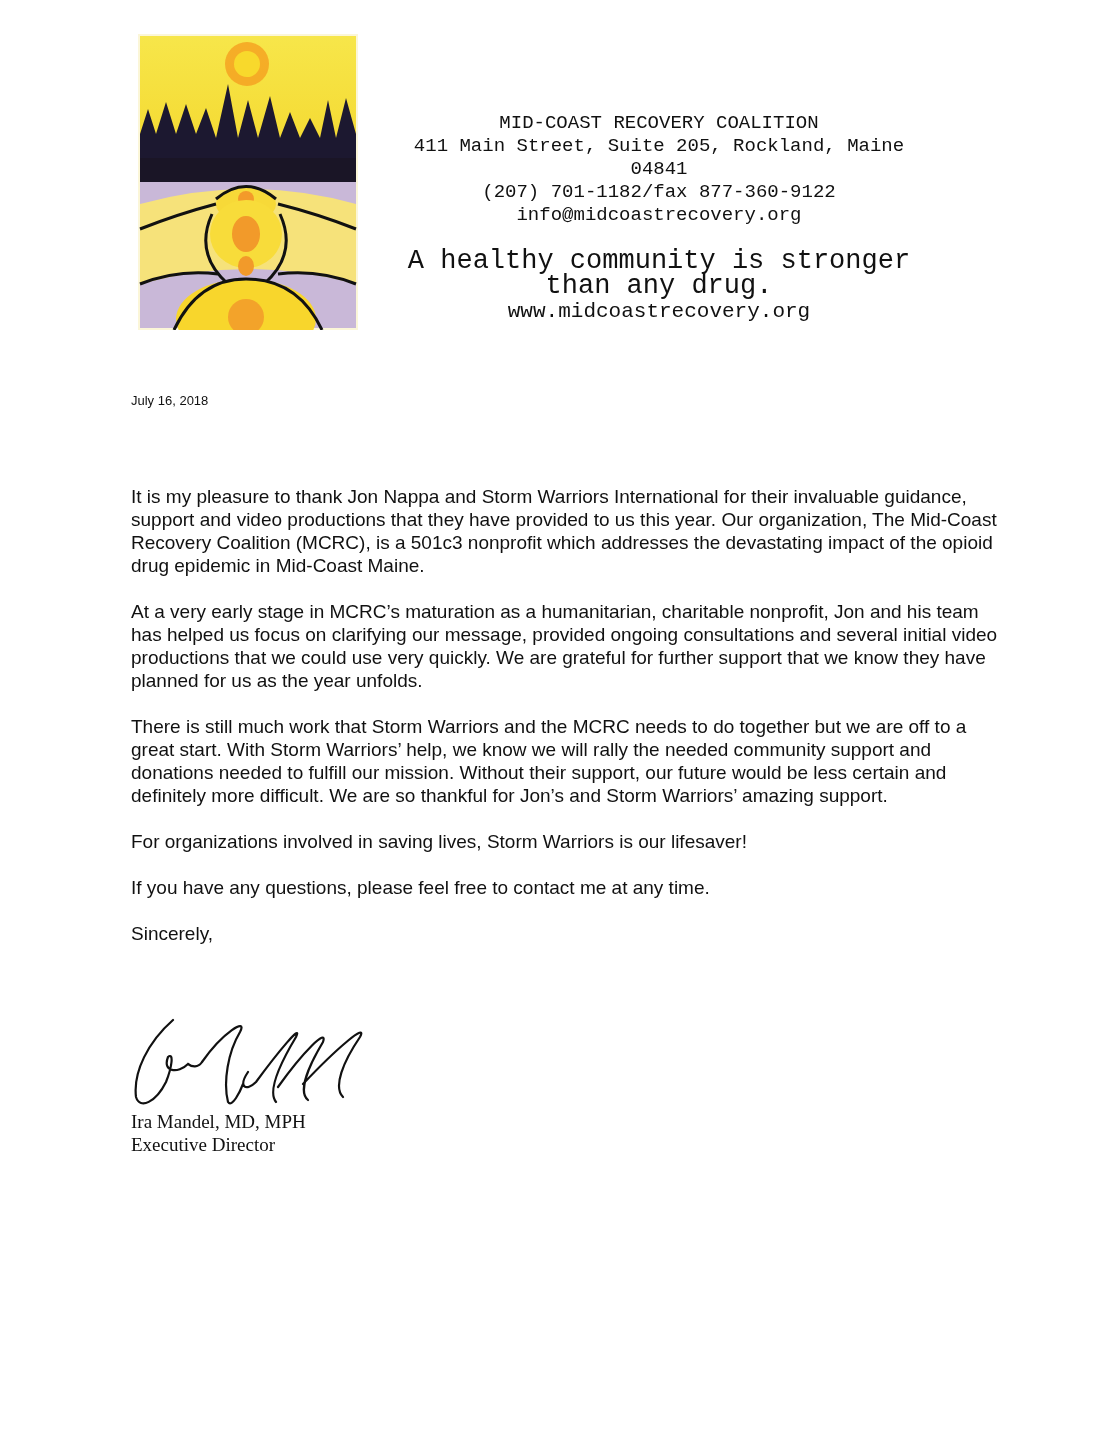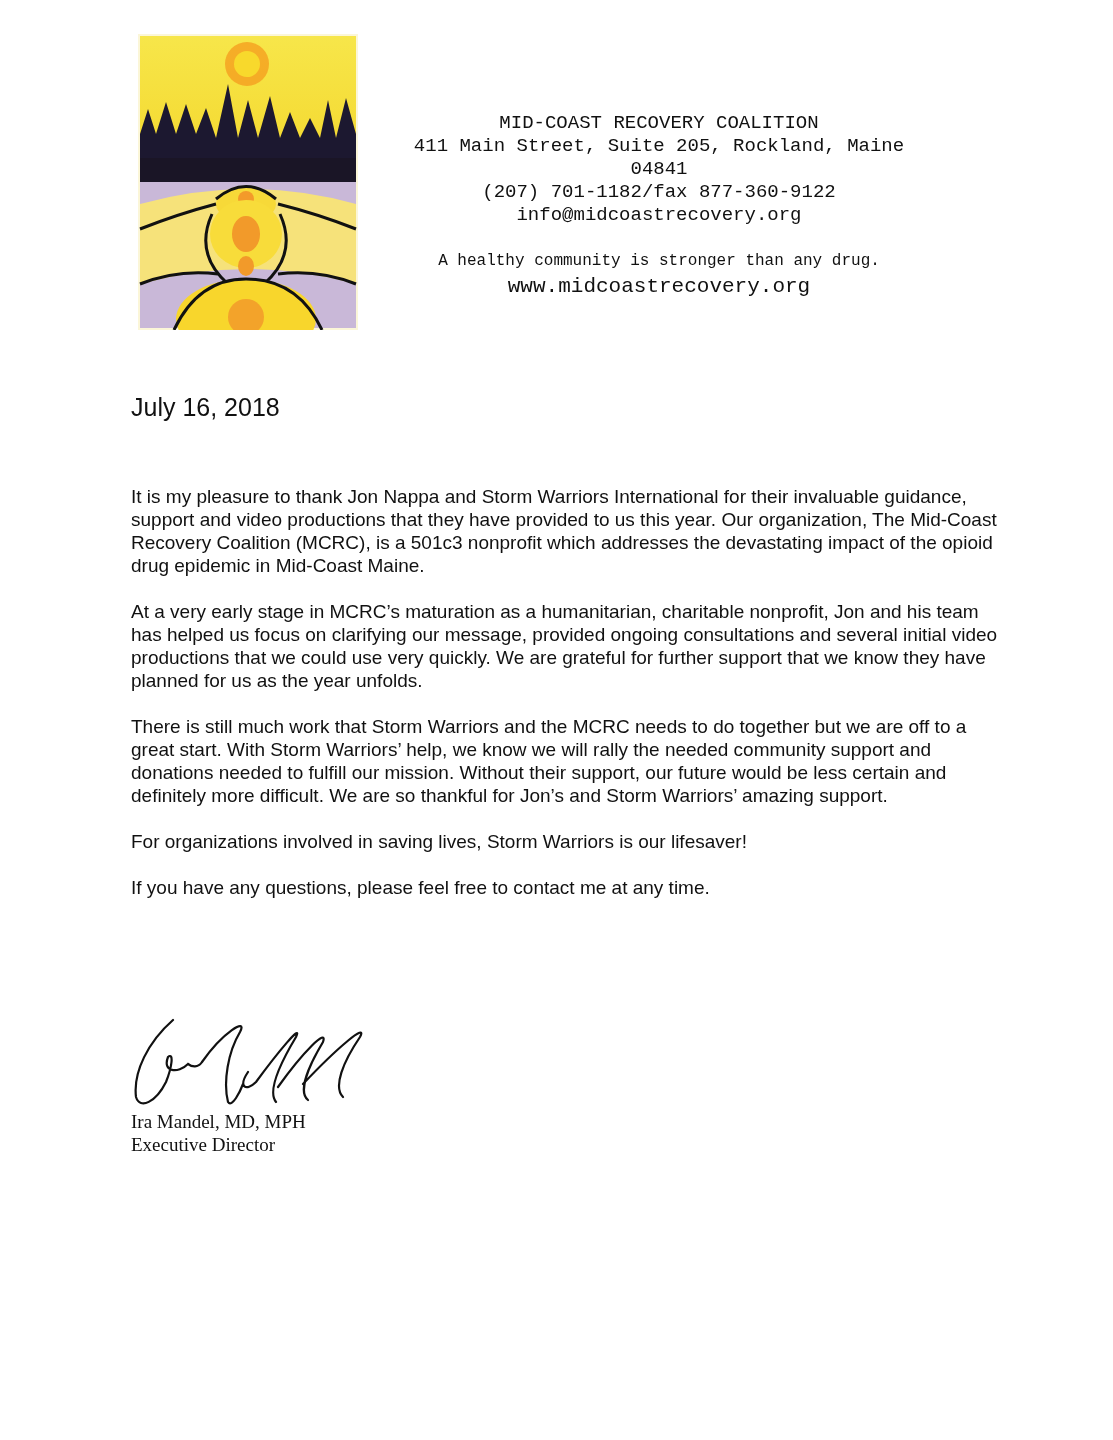--- a/index.html
+++ b/index.html
@@ -1,22 +1,22 @@
 <!DOCTYPE html>
 <html><head>
 <meta charset="utf-8">
 <style>
   html, body { margin: 0; padding: 0; background: #ffffff; }
   body { width: 1113px; height: 1440px; position: relative; overflow: hidden;
          font-family: "Liberation Sans", sans-serif; color: #111; }
   .painting { position: absolute; left: 138px; top: 34px; width: 220px; height: 296px; }
   .letterhead { position: absolute; left: 400px; top: 112px; width: 518px; text-align: center; font-size: 19px; line-height: 23px; font-family: Liberation Mono, monospace; }
-  .letterhead .tagline { margin-top: 22px; font-size: 16px; line-height: 25px; }
+  .letterhead .tagline { margin-top: 22px; font-size: 27px; line-height: 25px; }
   .letterhead .web { font-size: 21px; line-height: 25px; }
-  .date { position: absolute; left: 131px; top: 393px; font-size: 25px; }
+  .date { position: absolute; left: 131px; top: 393px; font-size: 13px; }
   .body { position: absolute; left: 131px; top: 485px; width: 870px; font-size: 19px; line-height: 23px; }
   .body p { margin: 0 0 23px 0; }
   .signature { position: absolute; left: 128px; top: 1012px; width: 270px; height: 100px; }
   .signer { position: absolute; left: 131px; top: 1110px; font-size: 19px; line-height: 23px; font-family: Liberation Serif, serif; }
 </style>
 </head>
 <body>
 
 <svg class="painting" viewBox="0 0 220 296">
   <defs>
@@ -60,20 +60,21 @@
 </div>
 
 <div class="date">July 16, 2018</div>
 
 <div class="body">
   <p>It is my pleasure to thank Jon Nappa and Storm Warriors International for their invaluable guidance, support and video productions that they have provided to us this year.  Our organization, The Mid-Coast Recovery Coalition (MCRC), is a 501c3 nonprofit which addresses the devastating impact of the opioid drug epidemic in Mid-Coast Maine.</p>
   <p>At a very early stage in MCRC’s maturation as a humanitarian, charitable nonprofit, Jon and his team has helped us focus on clarifying our message, provided ongoing consultations and several initial video productions that we could use very quickly.  We are grateful for further support that we know they have planned for us as the year unfolds.</p>
   <p>There is still much work that Storm Warriors and the MCRC needs to do together but we are off to a great start.  With Storm Warriors’ help, we know we will rally the needed community support and donations needed to fulfill our mission.  Without their support, our future would be less certain and definitely more difficult.  We are so thankful for Jon’s and Storm Warriors’ amazing support.</p>
   <p>For organizations involved in saving lives, Storm Warriors is our lifesaver!</p>
   <p>If you have any questions, please feel free to contact me at any time.</p>
+  <p>Sincerely,</p>
 </div>
 
 <svg class="signature" viewBox="0 0 270 100">
   <path d="M45 8 C20 30 5 60 8 85 C12 98 28 90 38 70 C44 55 46 40 40 45 C34 60 50 62 60 52 C64 55 70 56 74 50
            M74 50 C95 20 120 5 112 20 C100 40 95 70 100 90 C104 96 112 80 115 72
            M120 60 C110 75 118 80 128 70 C150 40 175 10 168 25 C150 55 140 80 148 90
            M150 75 C175 40 200 15 195 30 C180 55 170 80 180 88
            M175 72 C210 35 240 10 232 25 C215 50 205 75 215 85" stroke="#111" stroke-width="2.2" fill="none" stroke-linecap="round"></path>
 </svg>
 

